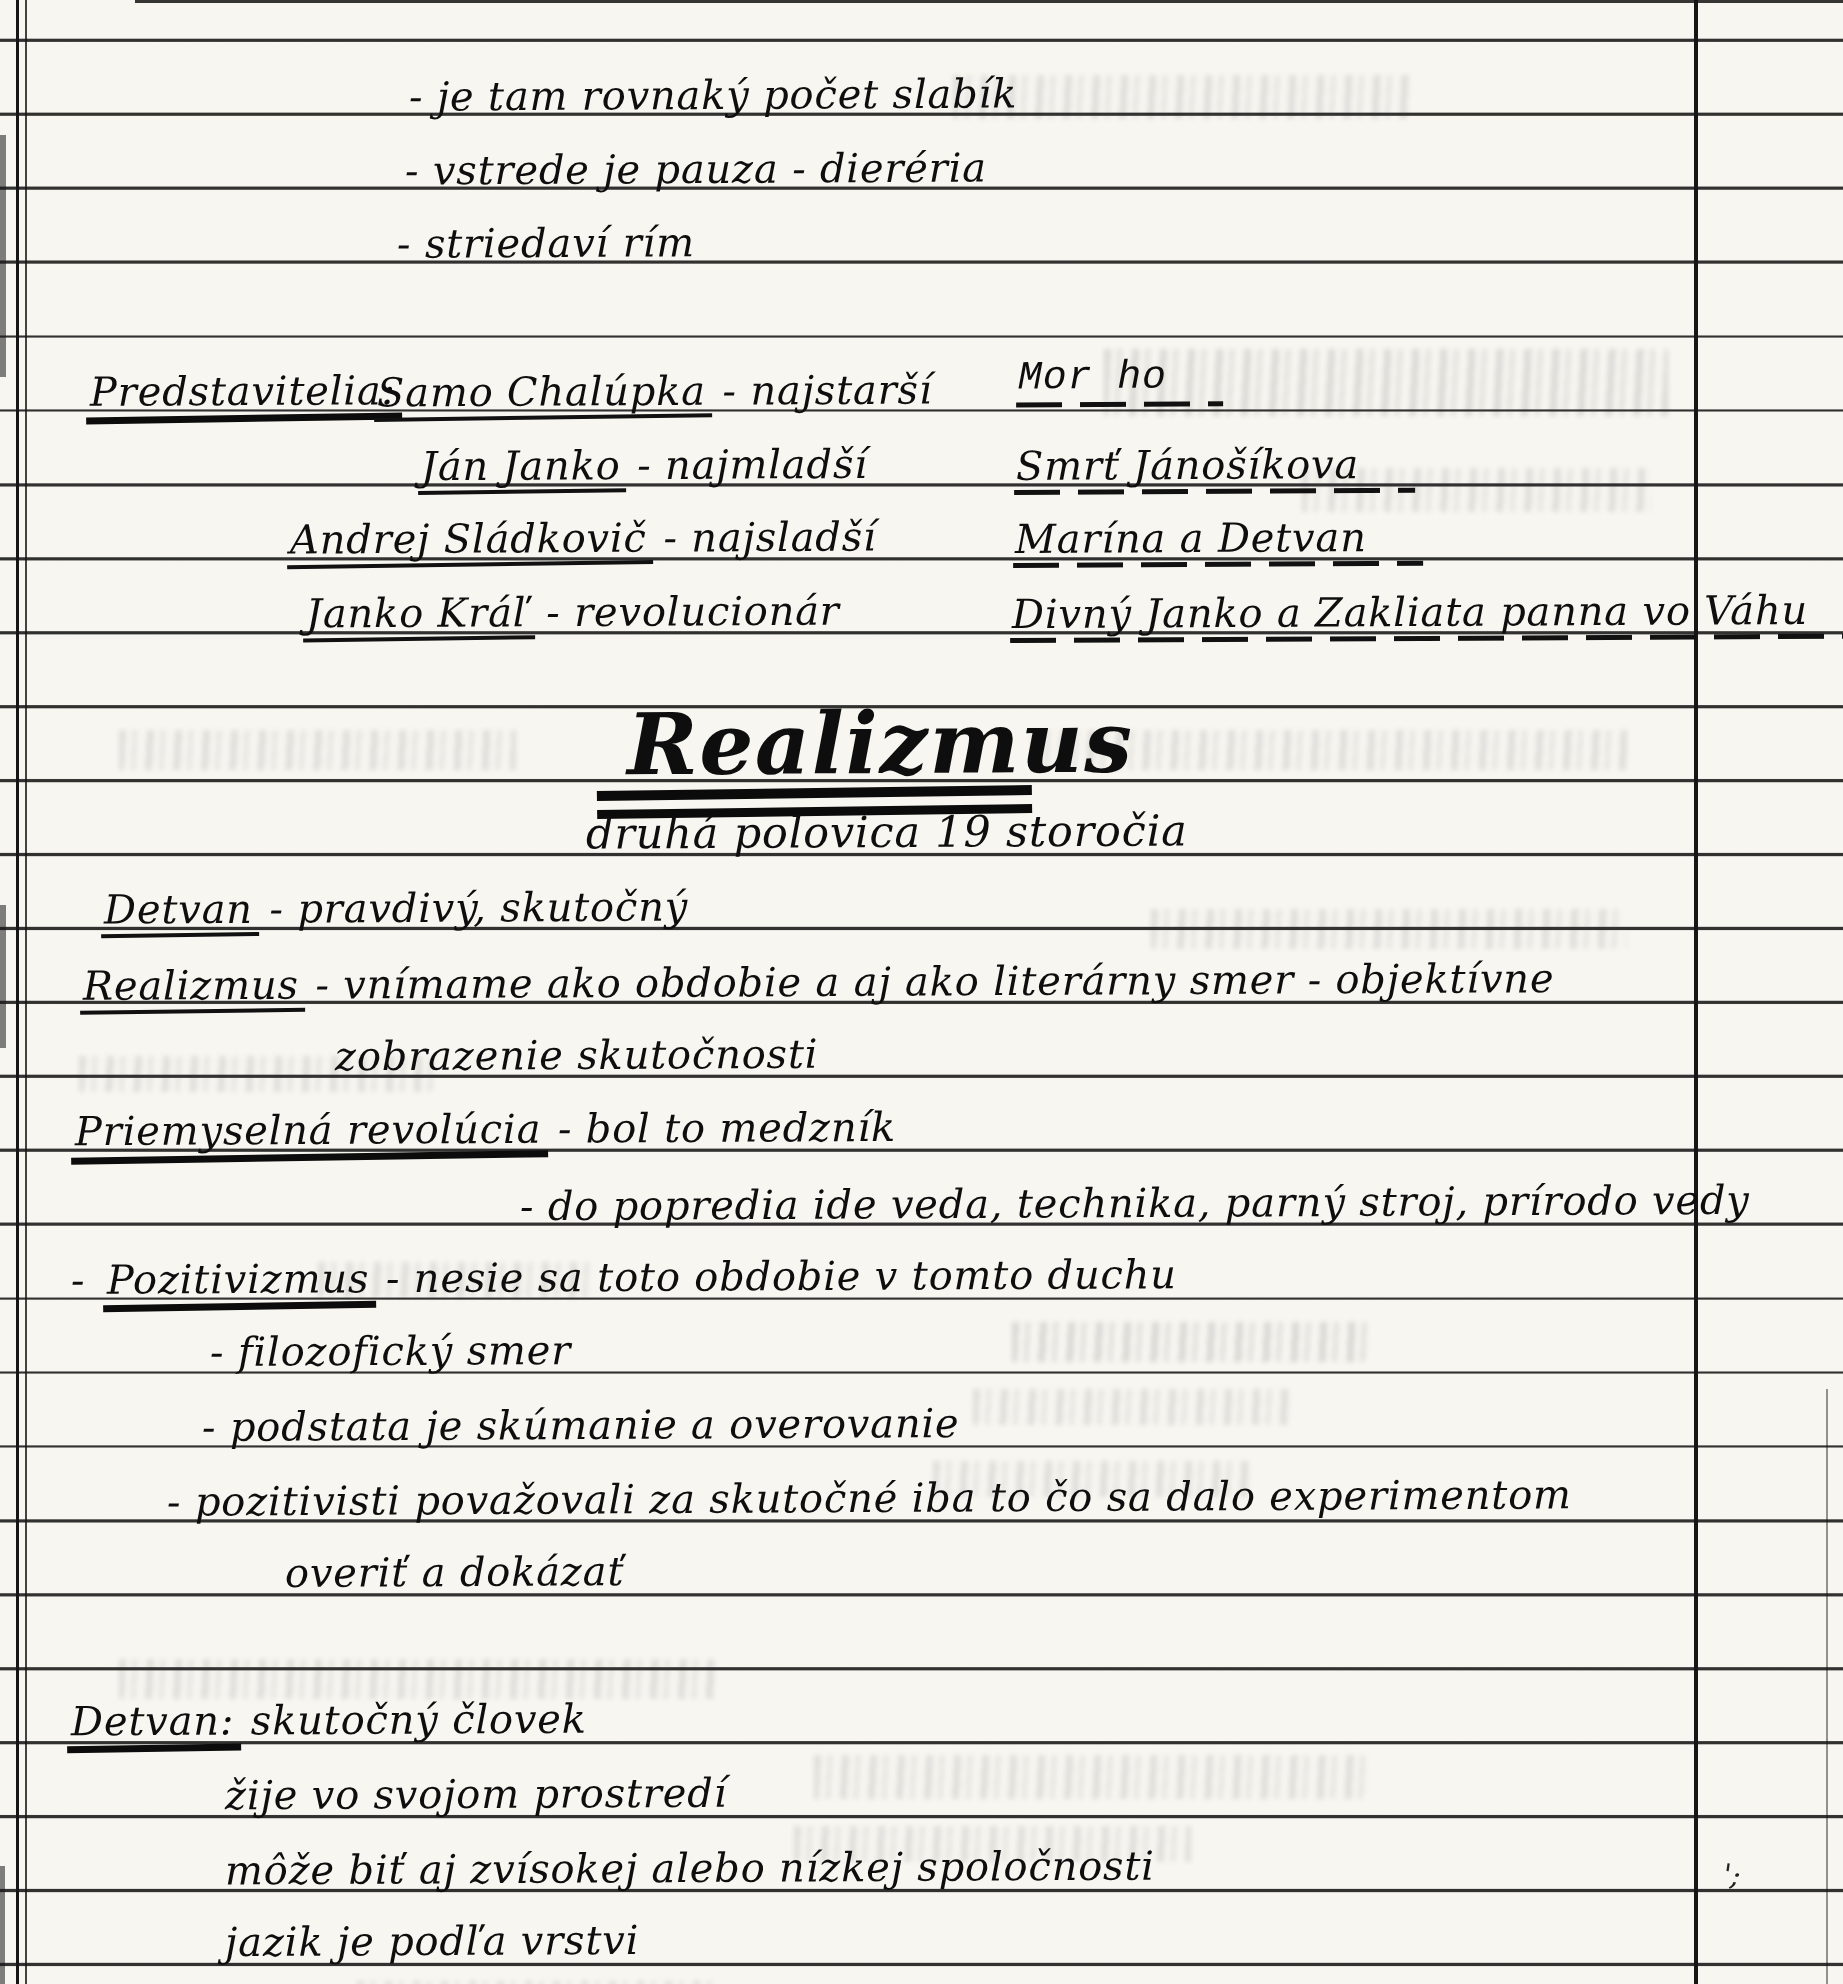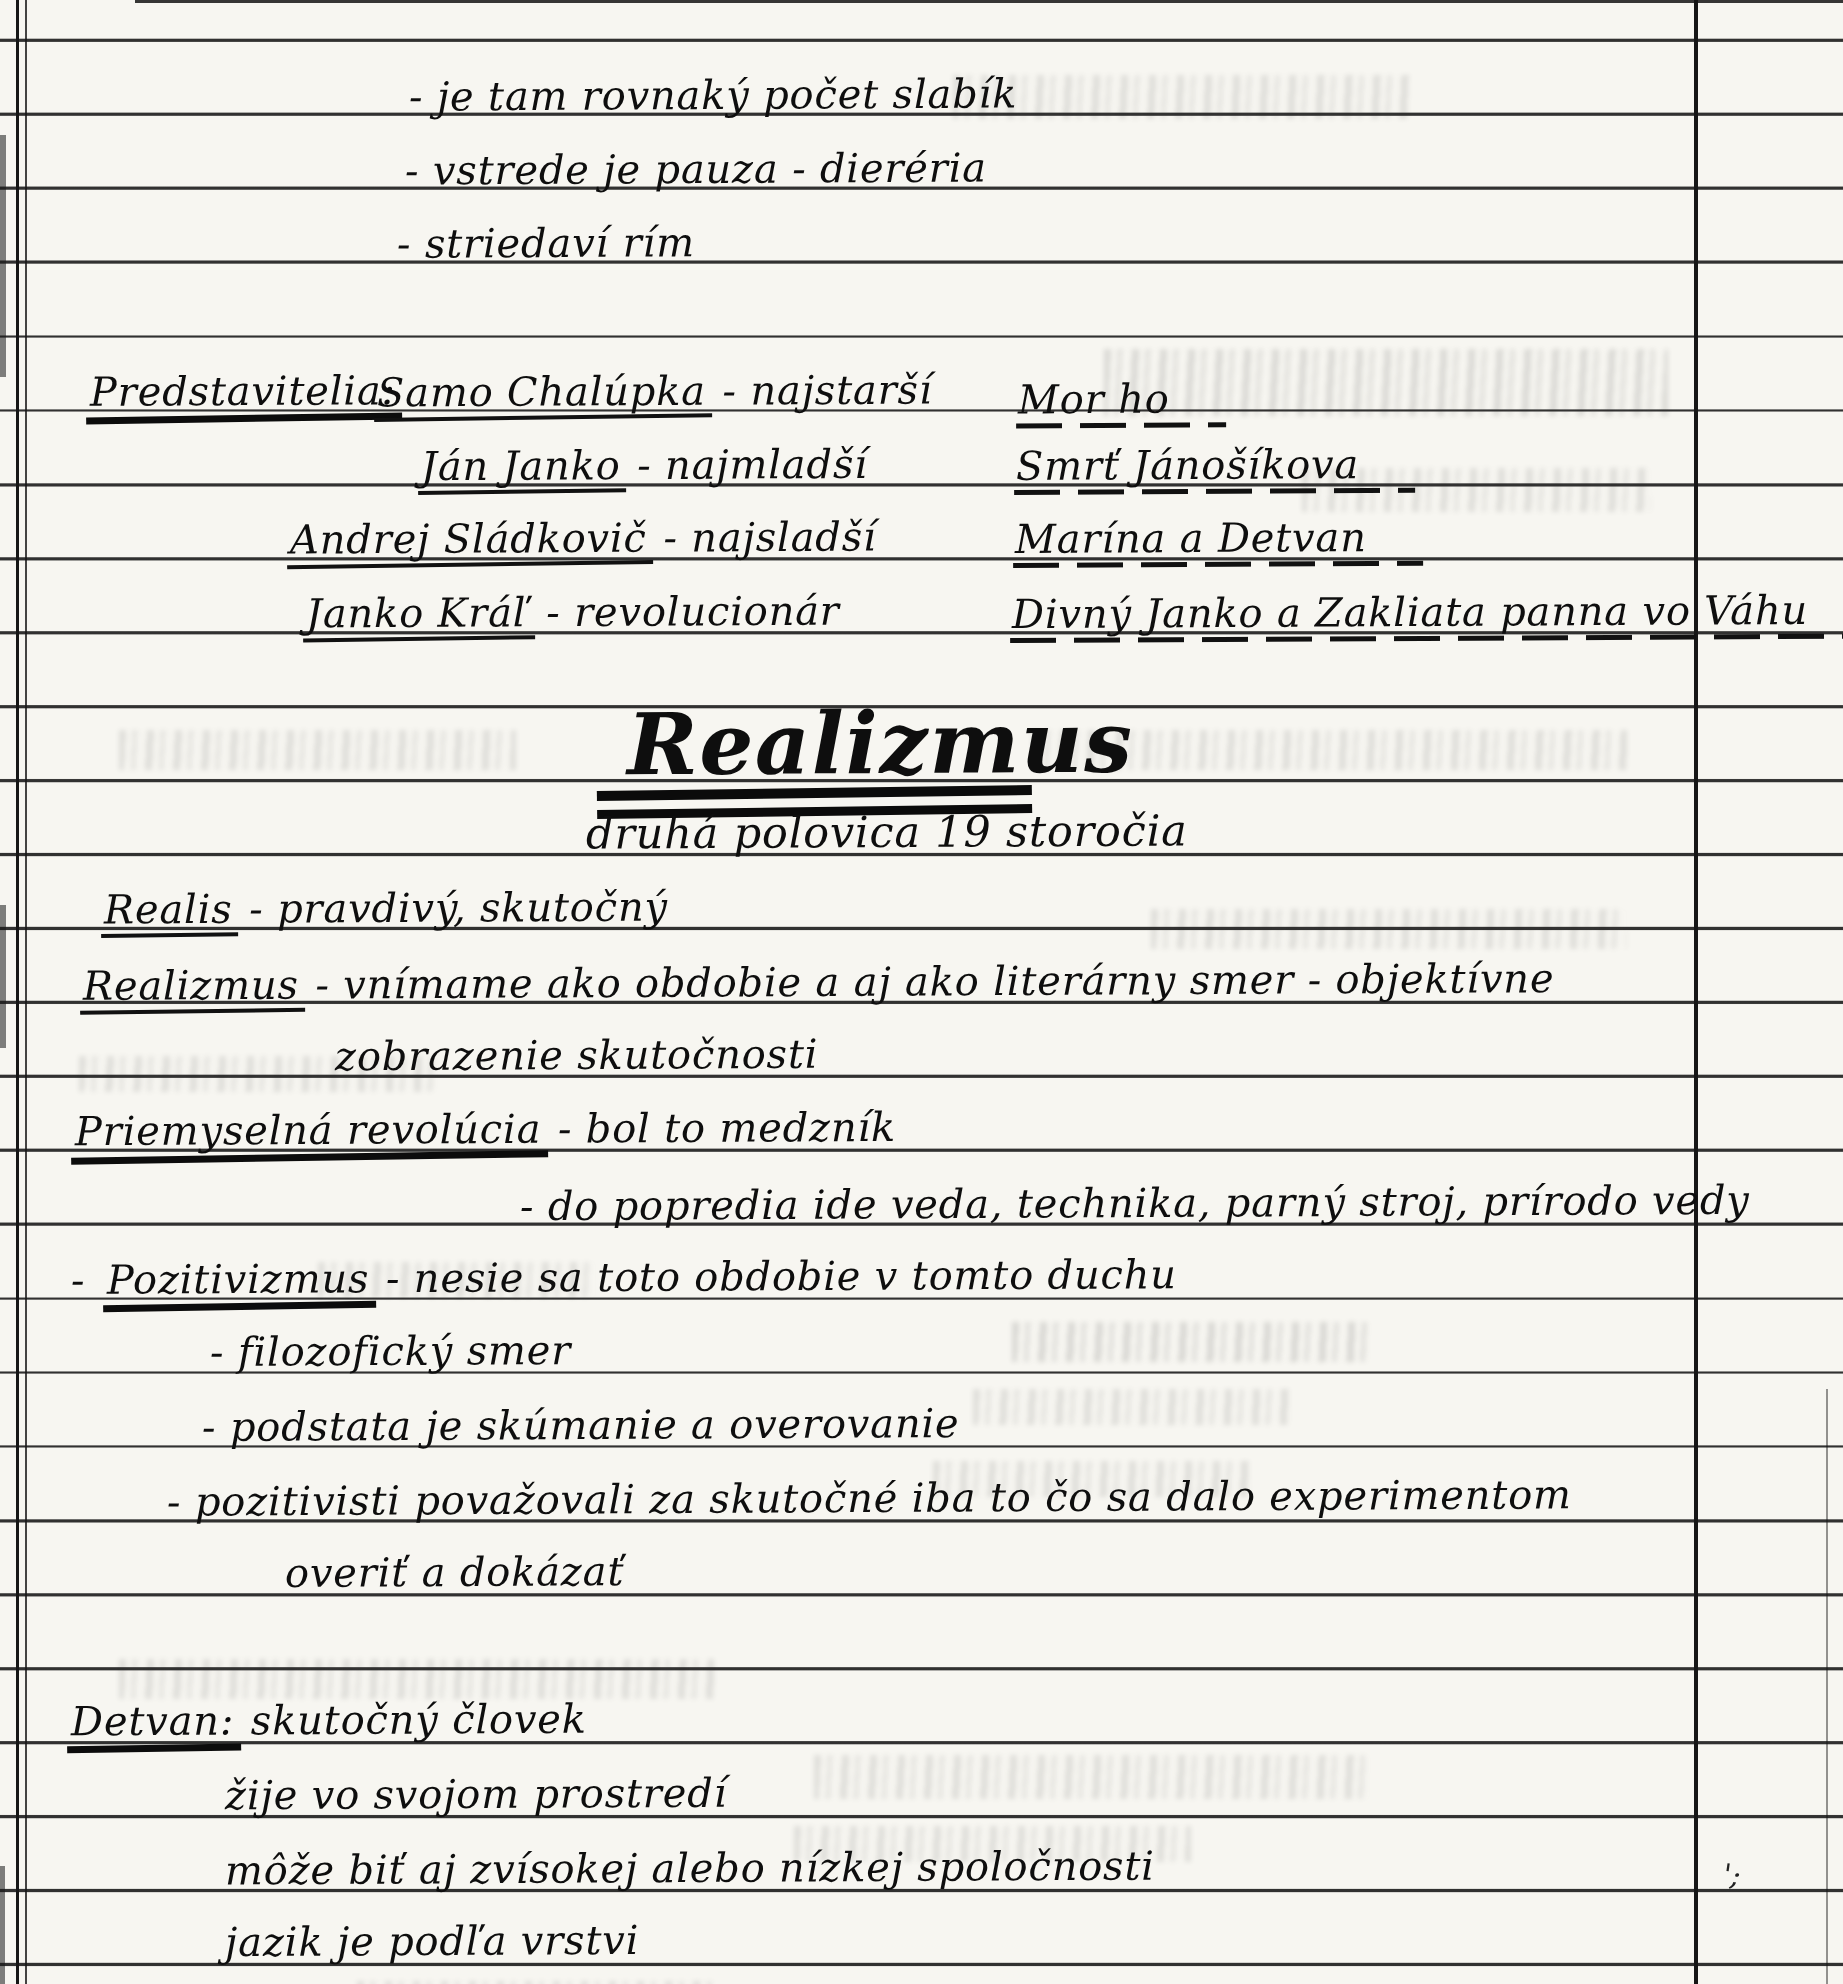--- a/index.html
+++ b/index.html
@@ -87,21 +87,21 @@
   <div class="line" style="left:409px;top:75px;">- je tam rovnaký počet slabík</div>
   <div class="line" style="left:405px;top:149px;">- vstrede je pauza - dieréria</div>
   <div class="line" style="left:397px;top:223px;">- striedaví rím</div>
 
   <div class="line" style="left:90px;top:371px;">
     <span class="term u-heavy">Predstavitelia:</span>
   </div>
   <div class="line" style="left:377px;top:371px;">
     <span class="term u-solid">Samo Chalúpka</span><span class="rest">- najstarší</span>
   </div>
-  <div class="line" style="left:1018px;top:379px;">
+  <div class="line" style="left:1018px;top:358px;font-family:Liberation Mono, monospace;">
     <span class="term u-dash">Mor ho</span>
   </div>
 
   <div class="line" style="left:421px;top:445px;">
     <span class="term u-solid">Ján Janko</span><span class="rest">- najmladší</span>
   </div>
   <div class="line" style="left:1016px;top:445px;">
     <span class="term u-dash">Smrť Jánošíkova</span>
   </div>
 
@@ -117,21 +117,21 @@
   </div>
   <div class="line" style="left:1012px;top:592px;">
     <span class="term u-dash">Divný Janko a Zakliata panna vo Váhu</span>
   </div>
 
   <div class="line title" style="left:627px;top:701px;">Realizmus</div>
   <div class="title-bar"></div>
   <div class="line sub" style="left:586px;top:811px;">druhá polovica 19 storočia</div>
 
   <div class="line" style="left:104px;top:888px;">
-    <span class="term u-solid">Realis</span><span class="rest">- pravdivý, skutočný</span>
+    <span class="term u-solid">Detvan</span><span class="rest">- pravdivý, skutočný</span>
   </div>
   <div class="line" style="left:83px;top:962px;">
     <span class="term u-solid">Realizmus</span><span class="rest">- vnímame ako obdobie a aj ako literárny smer - objektívne</span>
   </div>
   <div class="line" style="left:335px;top:1035px;">zobrazenie skutočnosti</div>
 
   <div class="line" style="left:75px;top:1109px;">
     <span class="term u-heavy">Priemyselná revolúcia</span><span class="rest">- bol to medzník</span>
   </div>
   <div class="line" style="left:520px;top:1183px;">- do popredia ide veda, technika, parný stroj, prírodo vedy</div>

